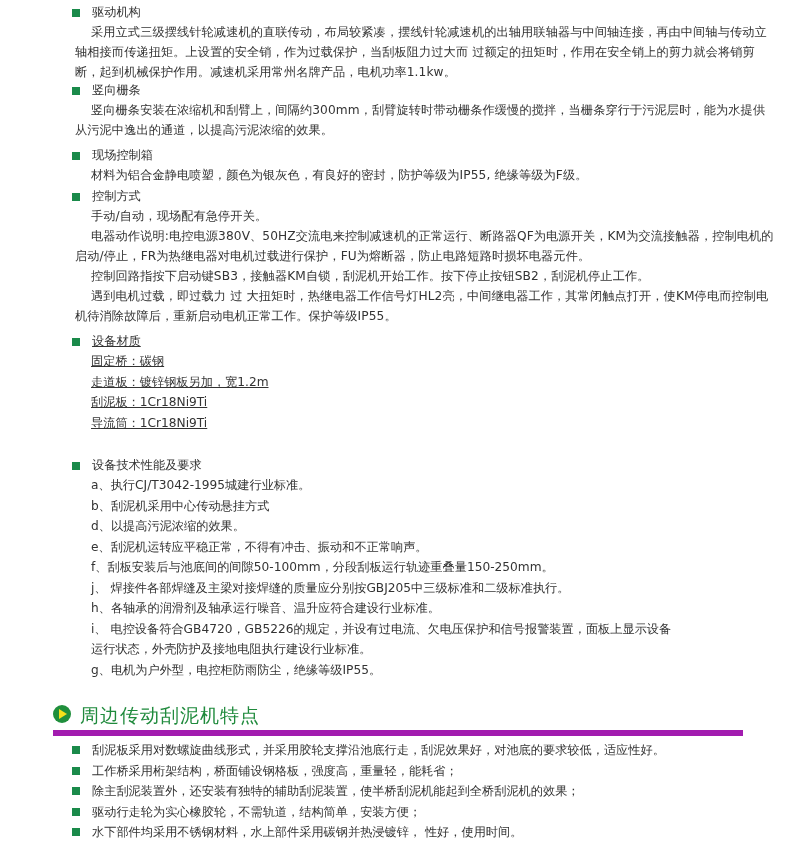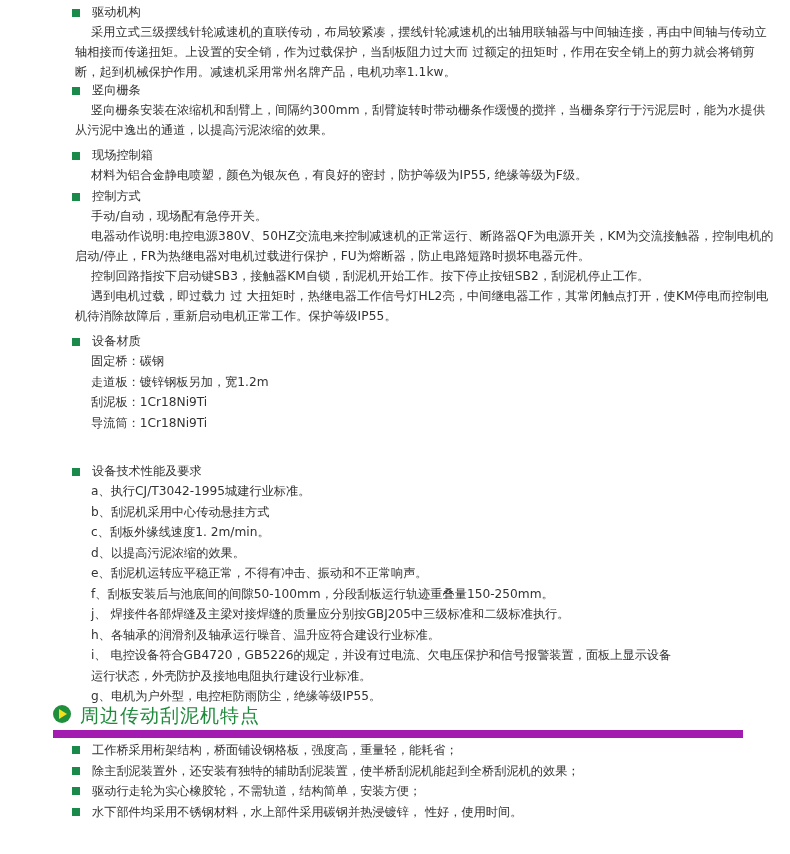--- a/index.html
+++ b/index.html
@@ -7,21 +7,21 @@
     width: 790px; height: 854px; overflow: hidden; position: relative;
     font-family: "DejaVu Sans", "Liberation Sans", sans-serif;
     color: #333333;
     font-size: 12.2px;
   }
   .sec-head { position: relative; height: 19px; line-height: 19px; padding-left: 17px; color: #333; }
   .sq { position: absolute; left: -3px; top: 6px; width: 8px; height: 8px; background: #1a8a4a; }
   .p { line-height: 20px; text-indent: 16px; letter-spacing: 0.1px; }
   .line { line-height: 20.5px; padding-left: 16px; }
   .abs { position: absolute; left: 0; right: 12px; }
-  .big-head { position: absolute; left: 53px; top: 700px; width: 690px; height: 30px; border-bottom: 8px solid #a21caf; }
+  .big-head { position: absolute; left: 53px; top: 700px; width: 690px; height: 30px; border-bottom: 6px solid #a21caf; }
   .play { position: absolute; left: 0; top: 5px; width: 18px; height: 18px; border-radius: 50%; background: #1f8f3c; }
   .play::after { content: ""; position: absolute; left: 6px; top: 4px; width: 0; height: 0;
     border-top: 5px solid transparent; border-bottom: 5px solid transparent; border-left: 8px solid #f4e01a; }
   .big-title { position: absolute; left: 27px; top: 0; font-size: 19px; line-height: 30px; color: #1f8a3c; letter-spacing: 1px; }
   .feat { position: absolute; left: 75px; top: 740px; width: 710px; }
   .feat-item { position: relative; line-height: 20.5px; padding-left: 17px; }
   .feat-item .sq { top: 6px; }
 </style>
 </head>
 <body>
@@ -54,57 +54,57 @@
   <div class="sec-head">
     <span class="sq"></span>
     <span>控制方式</span>
   </div>
   <div class="p">手动/自动，现场配有急停开关。</div>
   <div class="p">电器动作说明:电控电源380V、50HZ交流电来控制减速机的正常运行、断路器QF为电源开关，KM为交流接触器，控制电机的启动/停止，FR为热继电器对电机过载进行保护，FU为熔断器，防止电路短路时损坏电器元件。</div>
   <div class="p">控制回路指按下启动键SB3，接触器KM自锁，刮泥机开始工作。按下停止按钮SB2，刮泥机停止工作。</div>
   <div class="p">遇到电机过载，即过载力 过 大扭矩时，热继电器工作信号灯HL2亮，中间继电器工作，其常闭触点打开，使KM停电而控制电机待消除故障后，重新启动电机正常工作。保护等级IP55。</div>
 </div>
 
-<div class="abs" style="top:332px;left:75px;width:700px;">
+<div class="abs" style="top:332px;left:75px;width:700px;text-decoration:underline;">
   <div class="sec-head">
     <span class="sq"></span>
     <span>设备材质</span>
   </div>
   <div class="line">固定桥：碳钢</div>
   <div class="line">走道板：镀锌钢板另加，宽1.2m</div>
   <div class="line">刮泥板：1Cr18Ni9Ti</div>
   <div class="line">导流筒：1Cr18Ni9Ti</div>
 </div>
 
-<div class="abs" style="top:456px;left:75px;width:700px;margin-top:6px;">
+<div class="abs" style="top:456px;left:75px;width:700px;">
   <div class="sec-head">
     <span class="sq"></span>
     <span>设备技术性能及要求</span>
   </div>
   <div class="line">a、执行CJ/T3042-1995城建行业标准。</div>
   <div class="line">b、刮泥机采用中心传动悬挂方式</div>
-  <div class="line">c、刮板外缘线速度1. 2m/min。</div>
   <div class="line">d、以提高污泥浓缩的效果。</div>
   <div class="line">e、刮泥机运转应平稳正常，不得有冲击、振动和不正常响声。</div>
   <div class="line">f、刮板安装后与池底间的间隙50-100mm，分段刮板运行轨迹重叠量150-250mm。</div>
   <div class="line">j、 焊接件各部焊缝及主梁对接焊缝的质量应分别按GBJ205中三级标准和二级标准执行。</div>
   <div class="line">h、各轴承的润滑剂及轴承运行噪音、温升应符合建设行业标准。</div>
   <div class="line">i、 电控设备符合GB4720，GB5226的规定，并设有过电流、欠电压保护和信号报警装置，面板上显示设备</div>
   <div class="line">运行状态，外壳防护及接地电阻执行建设行业标准。</div>
   <div class="line">g、电机为户外型，电控柜防雨防尘，绝缘等级IP55。</div>
 </div>
 
 <div class="big-head">
   <span class="play"></span>
   <span class="big-title">周边传动刮泥机特点</span>
 </div>
 
 <div class="feat">
   <div class="feat-item">
     <span class="sq"></span>
+    <span>刮泥板采用对数螺旋曲线形式，并采用胶轮支撑沿池底行走，刮泥效果好，对池底的要求较低，适应性好。</span>
   </div>
   <div class="feat-item">
     <span class="sq"></span>
     <span>工作桥采用桁架结构，桥面铺设钢格板，强度高，重量轻，能耗省；</span>
   </div>
   <div class="feat-item">
     <span class="sq"></span>
     <span>除主刮泥装置外，还安装有独特的辅助刮泥装置，使半桥刮泥机能起到全桥刮泥机的效果；</span>
   </div>
   <div class="feat-item">

